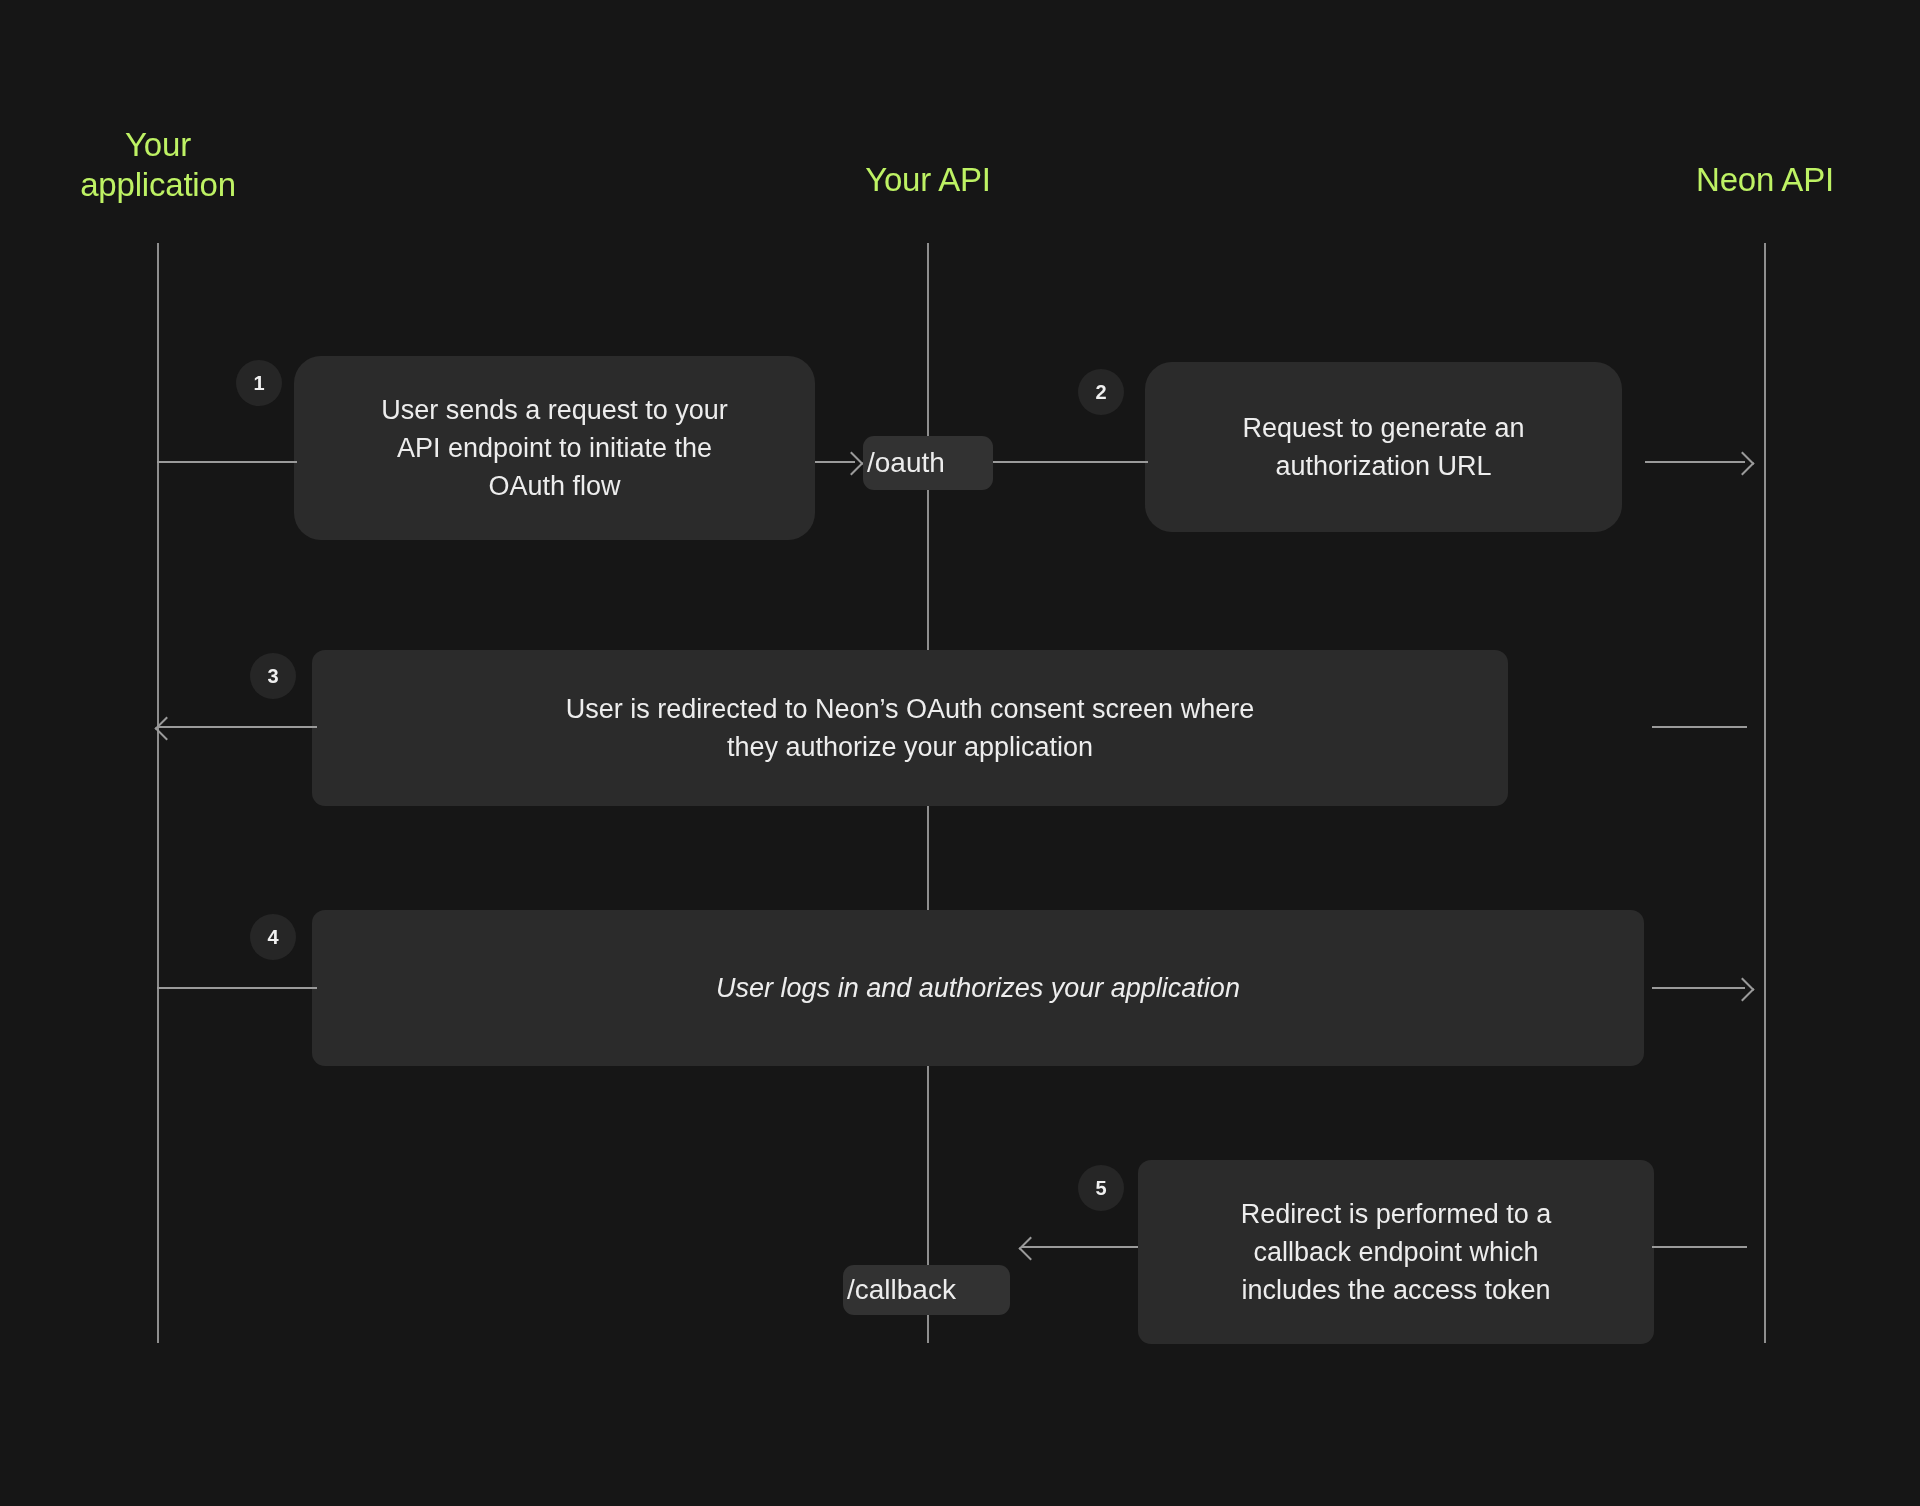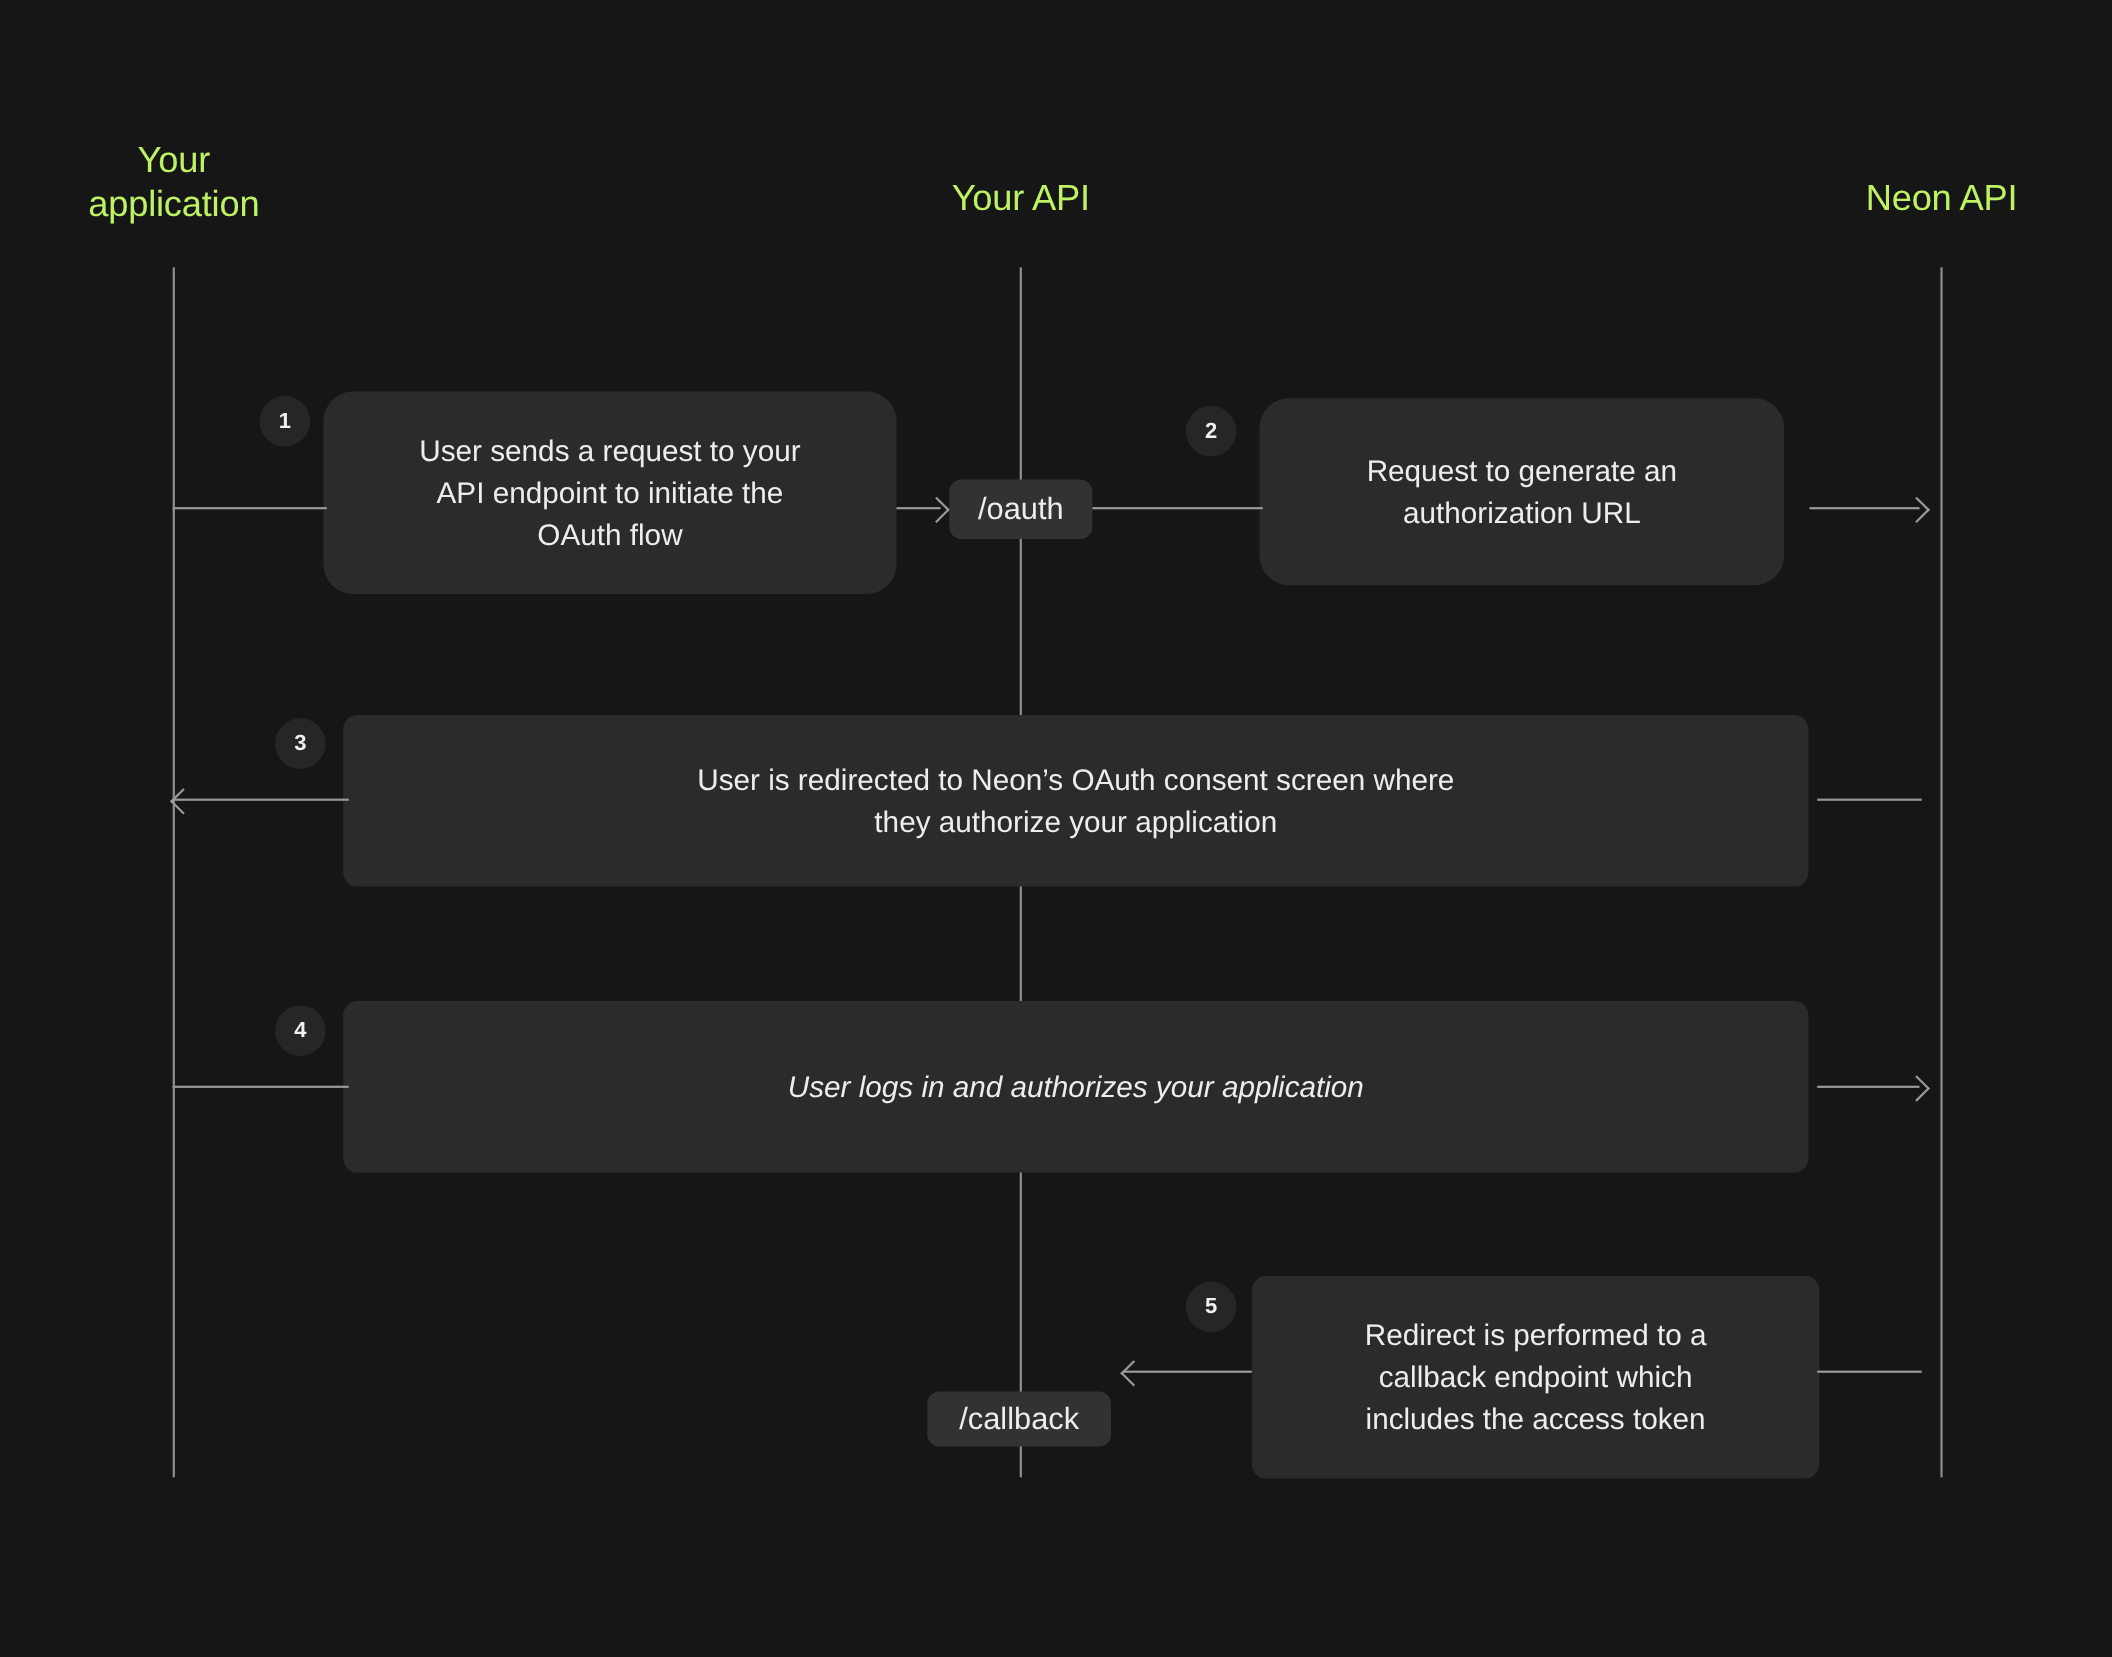--- a/index.html
+++ b/index.html
@@ -75,21 +75,20 @@
 
   
   .pill {
     position: absolute;
     background: #323232;
     border-radius: 11px;
     color: #ededed;
     font-size: 28px;
     display: flex;
     align-items: center;
-    justify-content: center;
     z-index: 4;
     padding: 0 4px;
     box-sizing: border-box;
   }
 
   
   .conn {
     position: absolute;
     height: 2px;
     background: #9a9a9a;
@@ -153,21 +152,21 @@
   <div class="conn" style="left:1645px; top:461px; width:100px;"></div>
   <div class="arrowhead right" style="left:1734px; top:455px;"></div>
 
   <div class="conn" style="left:157px; top:726px; width:160px;"></div>
   <div class="arrowhead left" style="left:158px; top:720px;"></div>
 
   <div class="badge" style="left:250px; top:653px;">
     <span>3</span>
   </div>
 
-  <div class="step-box" style="left:312px; top:650px; width:1332px; height:156px;">
+  <div class="step-box" style="left:312px; top:650px; width:1196px; height:156px;">
     <div class="step-text">User is redirected to Neon’s OAuth consent screen where
 they authorize your application</div>
   </div>
 
   <div class="conn" style="left:1652px; top:726px; width:95px;"></div>
 
   <div class="conn" style="left:157px; top:987px; width:160px;"></div>
 
   <div class="badge" style="left:250px; top:914px;">
     <span>4</span>

